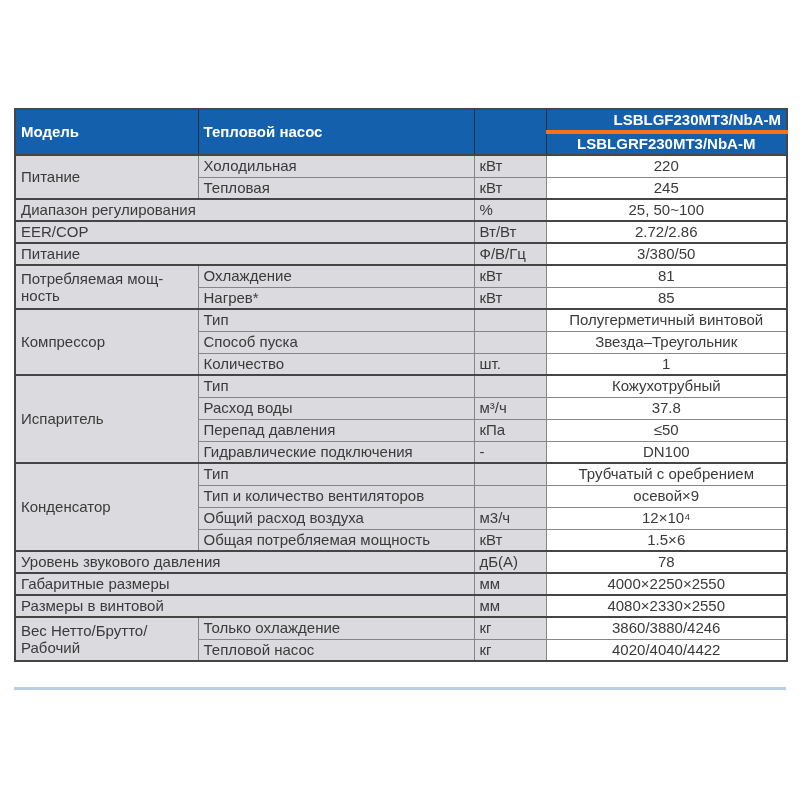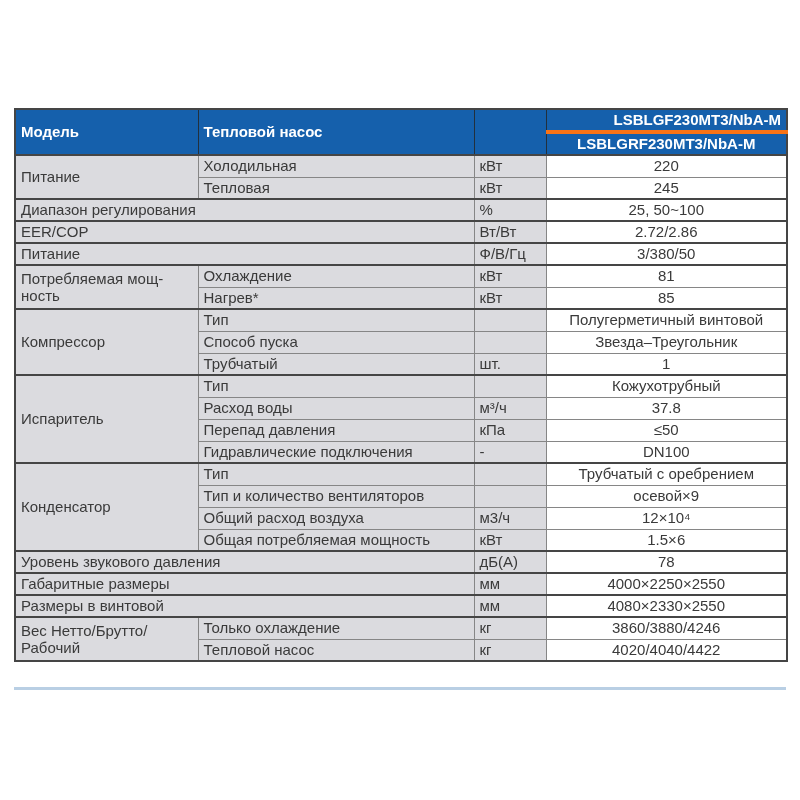--- a/index.html
+++ b/index.html
@@ -113,21 +113,21 @@
         <td class="sub">Тип</td>
         <td class="unit"></td>
         <td class="val">Полугерметичный винтовой</td>
       </tr>
       <tr>
         <td class="sub">Способ пуска</td>
         <td class="unit"></td>
         <td class="val">Звезда–Треугольник</td>
       </tr>
       <tr>
-        <td class="sub">Трубчатый</td>
+        <td class="sub">Количество</td>
         <td class="unit">шт.</td>
         <td class="val">1</td>
       </tr>
       <tr class="group">
         <td class="lab" rowspan="4">Испаритель</td>
         <td class="sub">Тип</td>
         <td class="unit"></td>
         <td class="val">Кожухотрубный</td>
       </tr>
       <tr>

